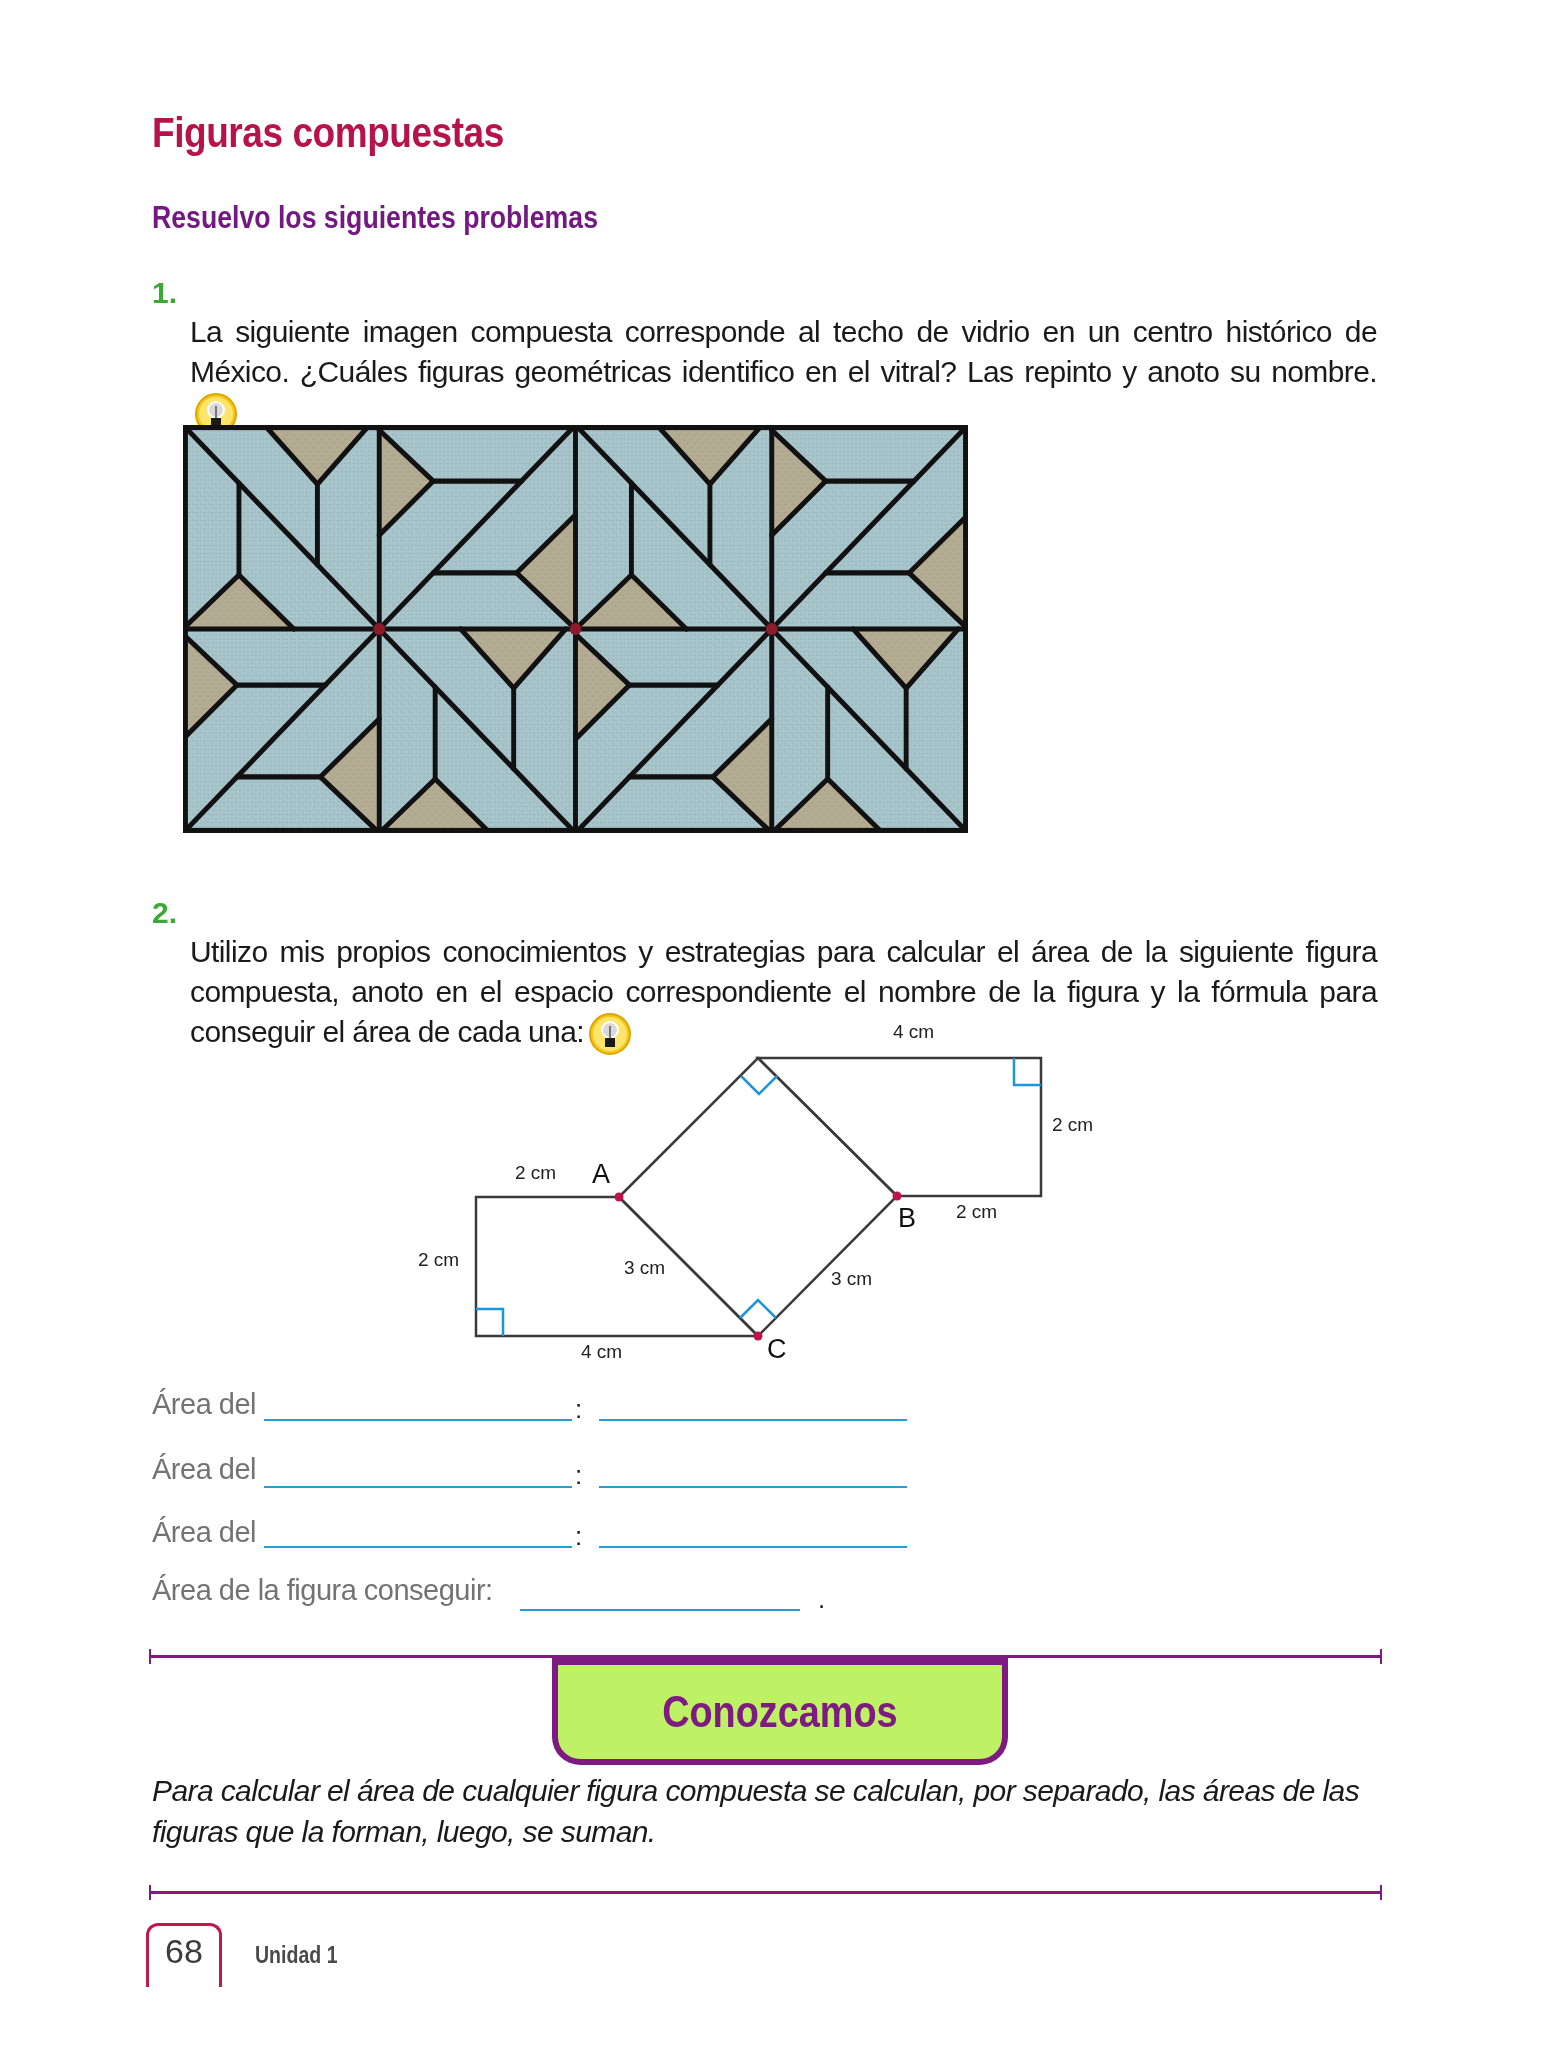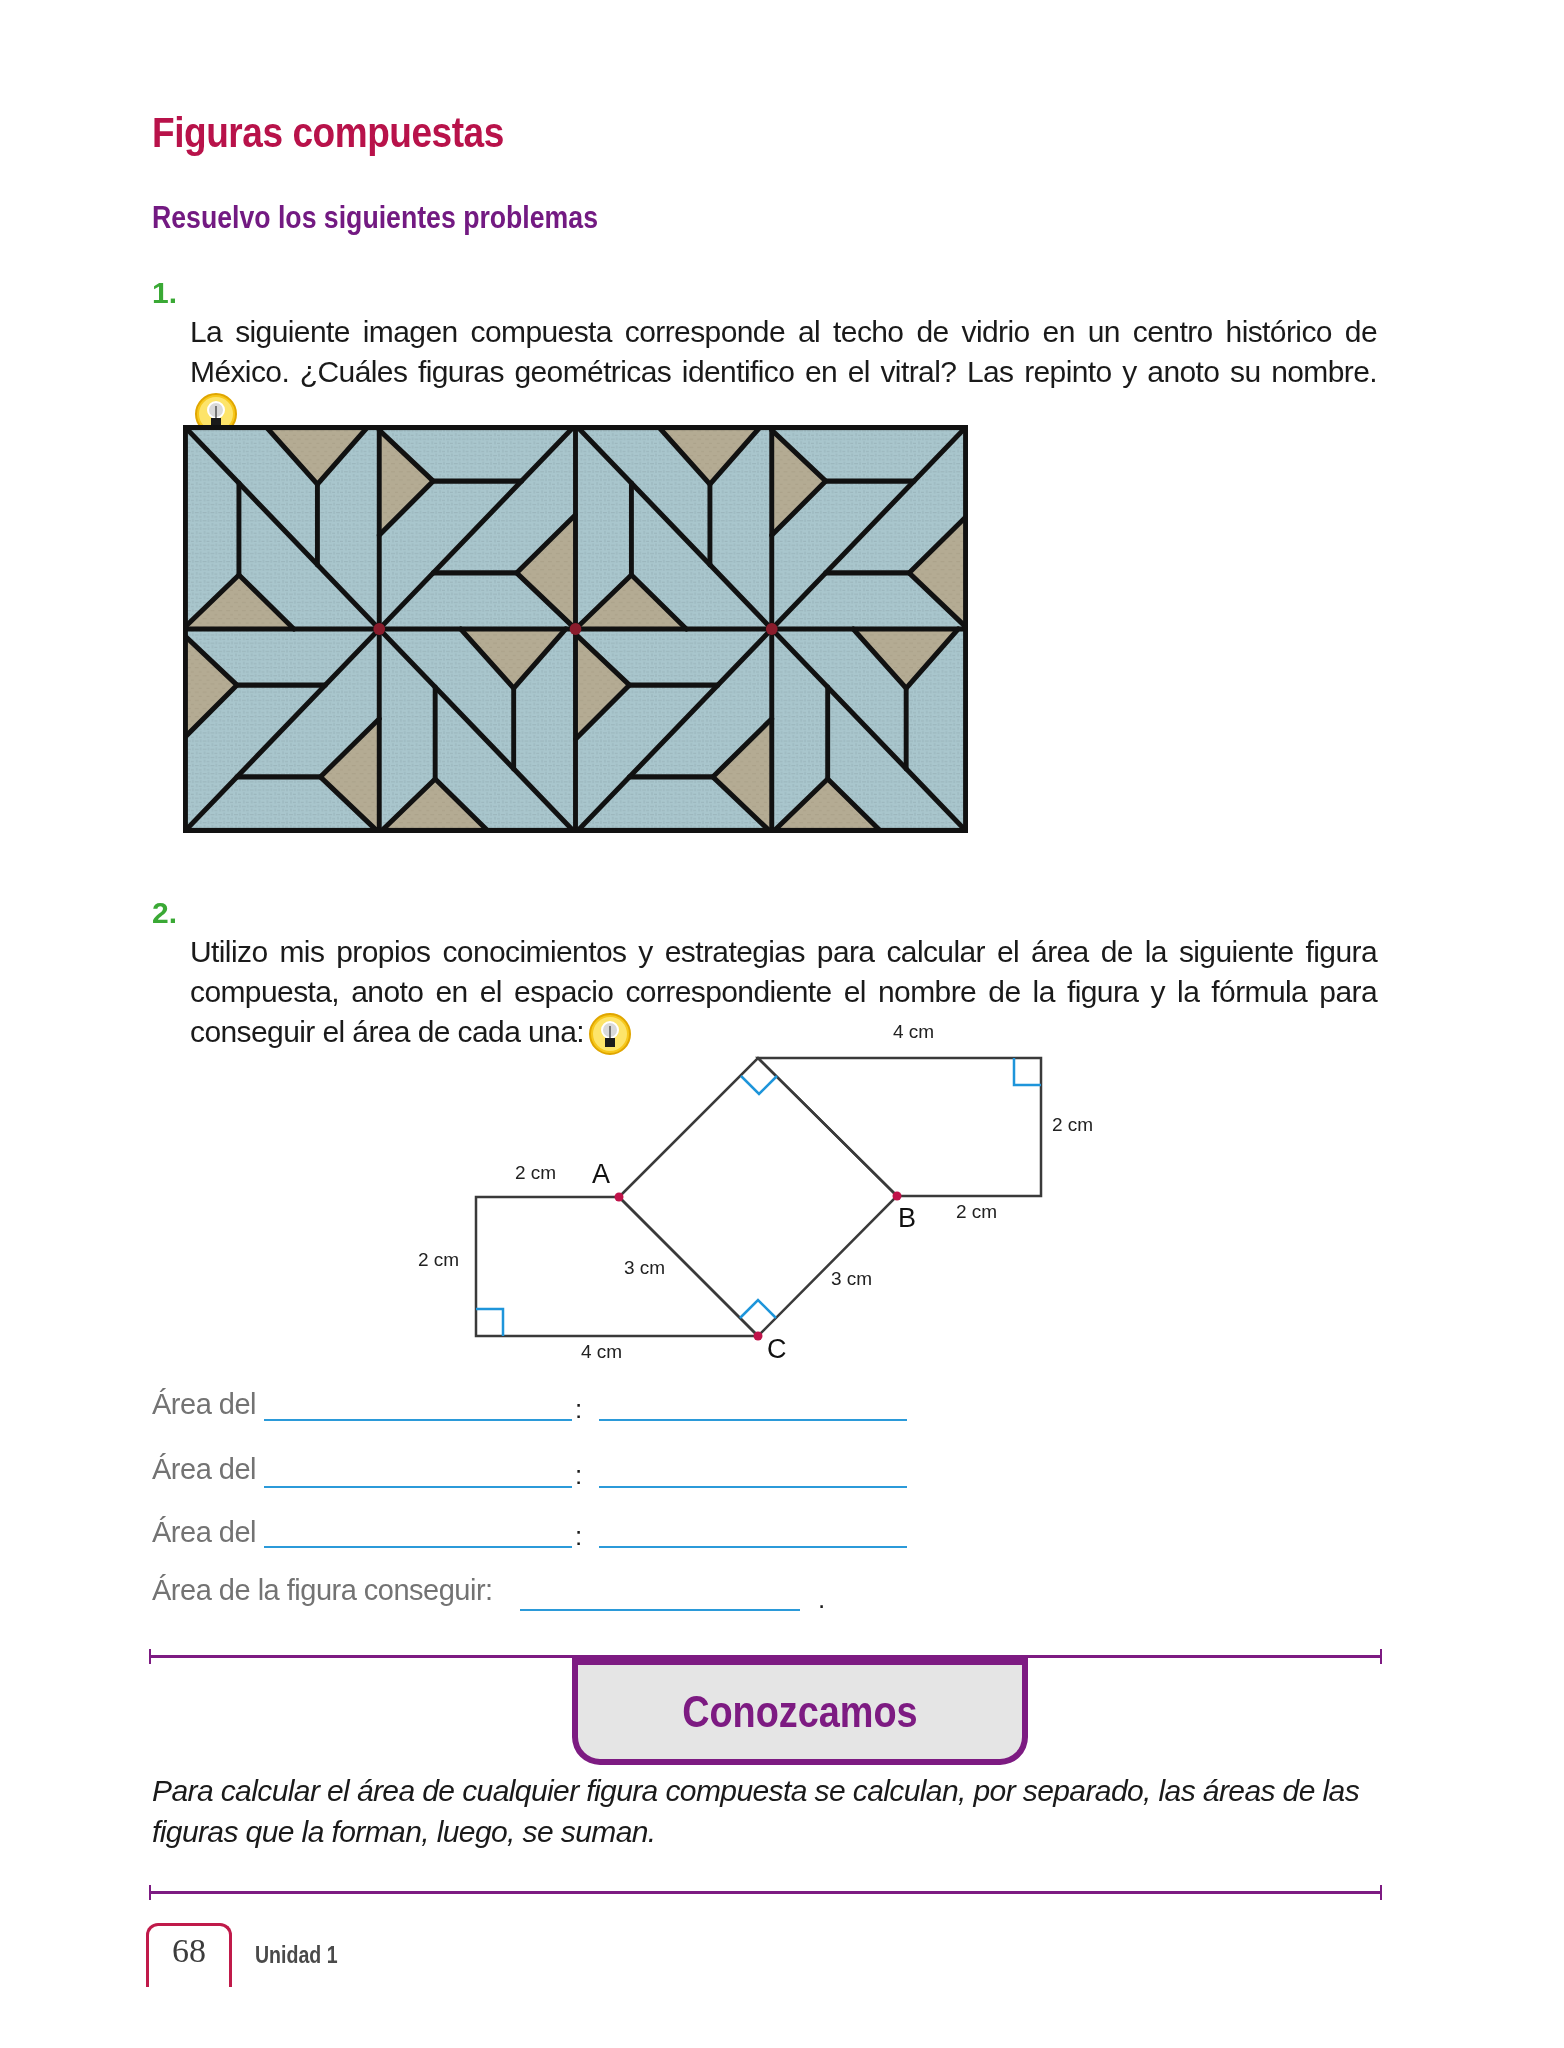--- a/index.html
+++ b/index.html
@@ -17,26 +17,26 @@
   .window { left:183px; top:425px; width:785px; height:408px; }
   .diagram { left:0; top:0; width:1564px; height:1400px; pointer-events:none; }
   .diagram .lbl { font-size:19px; fill:#222; font-family:"Liberation Sans", sans-serif; }
   .diagram .pt { font-size:27px; fill:#111; font-family:"Liberation Sans", sans-serif; }
   .arow { left:152px; font-size:29px; color:#737373; white-space:nowrap; letter-spacing:-0.5px; }
   .blank { position:absolute; height:0; border-bottom:2.5px solid #2b9ad9; }
   .colon { position:absolute; font-size:26px; }
   .divider { position:absolute; height:3px; background:#7d1b82; }
   .divider::before, .divider::after { content:""; position:absolute; top:-6px; width:2px; height:15px; background:#7d1b82; }
   .divider::before { left:0; } .divider::after { right:0; }
-  .tab { left:572px; top:1655px; width:444px; height:94px; border:6px solid #7d1b82; border-top-width:10px;
-         border-radius:0 0 28px 28px; background:#e5e5e5; display:flex; align-items:center; justify-content:center; box-sizing:content-box; }
+  .tab { left:552px; top:1655px; width:444px; height:94px; border:6px solid #7d1b82; border-top-width:10px;
+         border-radius:0 0 28px 28px; background:#bef264; display:flex; align-items:center; justify-content:center; box-sizing:content-box; }
   .tab span { font-size:44px; font-weight:bold; color:#7d1b82; transform:scaleX(0.86); display:inline-block; }
   .para { left:152px; top:1770px; width:1230px; font-size:30px; line-height:41px; letter-spacing:-0.6px;font-style:italic; }
-  .pagebox { left:146px; top:1923px; width:86px; height:64px; border:3px solid #c01a4a; border-bottom:none;
-             border-radius:12px 12px 0 0; display:flex; justify-content:center; padding-top:6px; box-sizing:border-box;font-family:Liberation Serif, serif; }
+  .pagebox { left:146px; top:1923px; width:76px; height:64px; border:3px solid #c01a4a; border-bottom:none;
+             border-radius:12px 12px 0 0; display:flex; justify-content:center; padding-top:6px; box-sizing:border-box; }
   .pagebox span { font-size:34px; color:#3c3c3c; }
   .unit { left:255px; top:1942px; font-size:23px; font-weight:bold; color:#4a4a4a; transform:scaleX(0.85); transform-origin:left center; }
 </style>
 </head>
 <body>
 
 <div class="abs title">Figuras compuestas</div>
 <div class="abs subtitle">Resuelvo los siguientes problemas</div>
 
 <div class="abs item" style="top:273px;">

